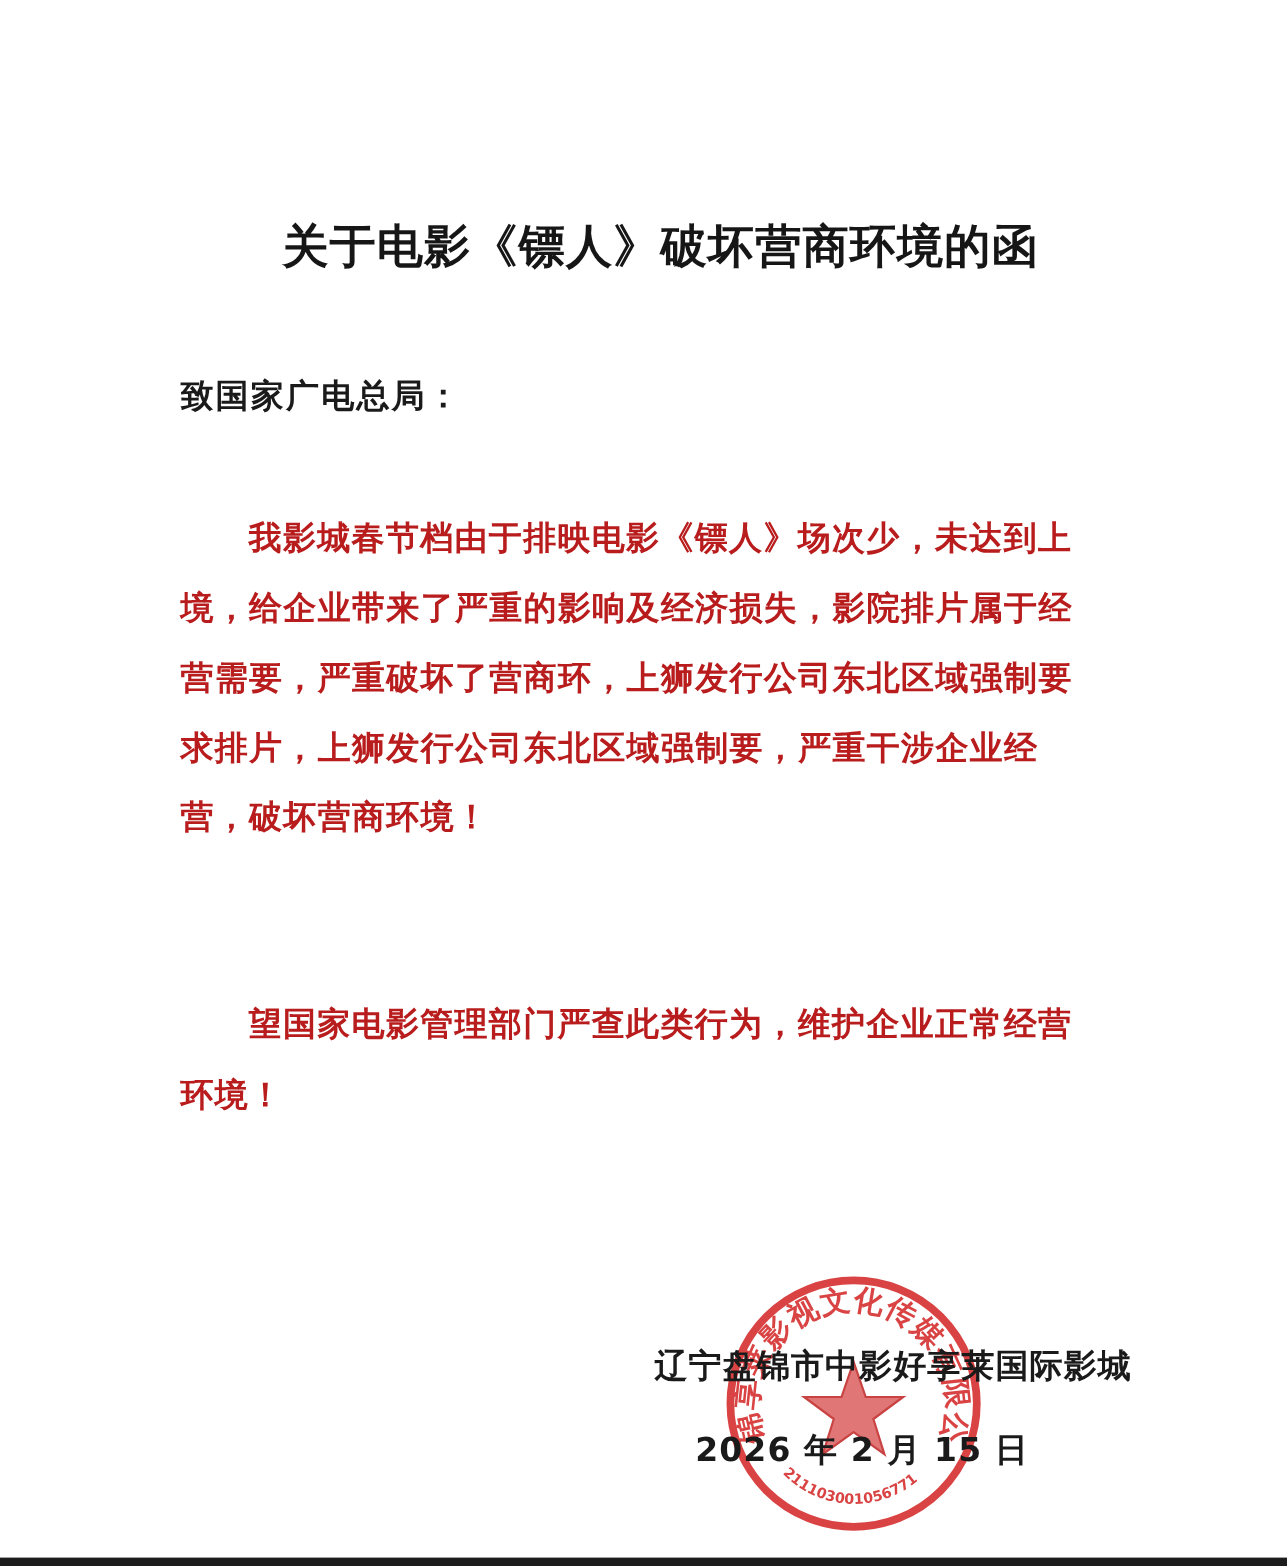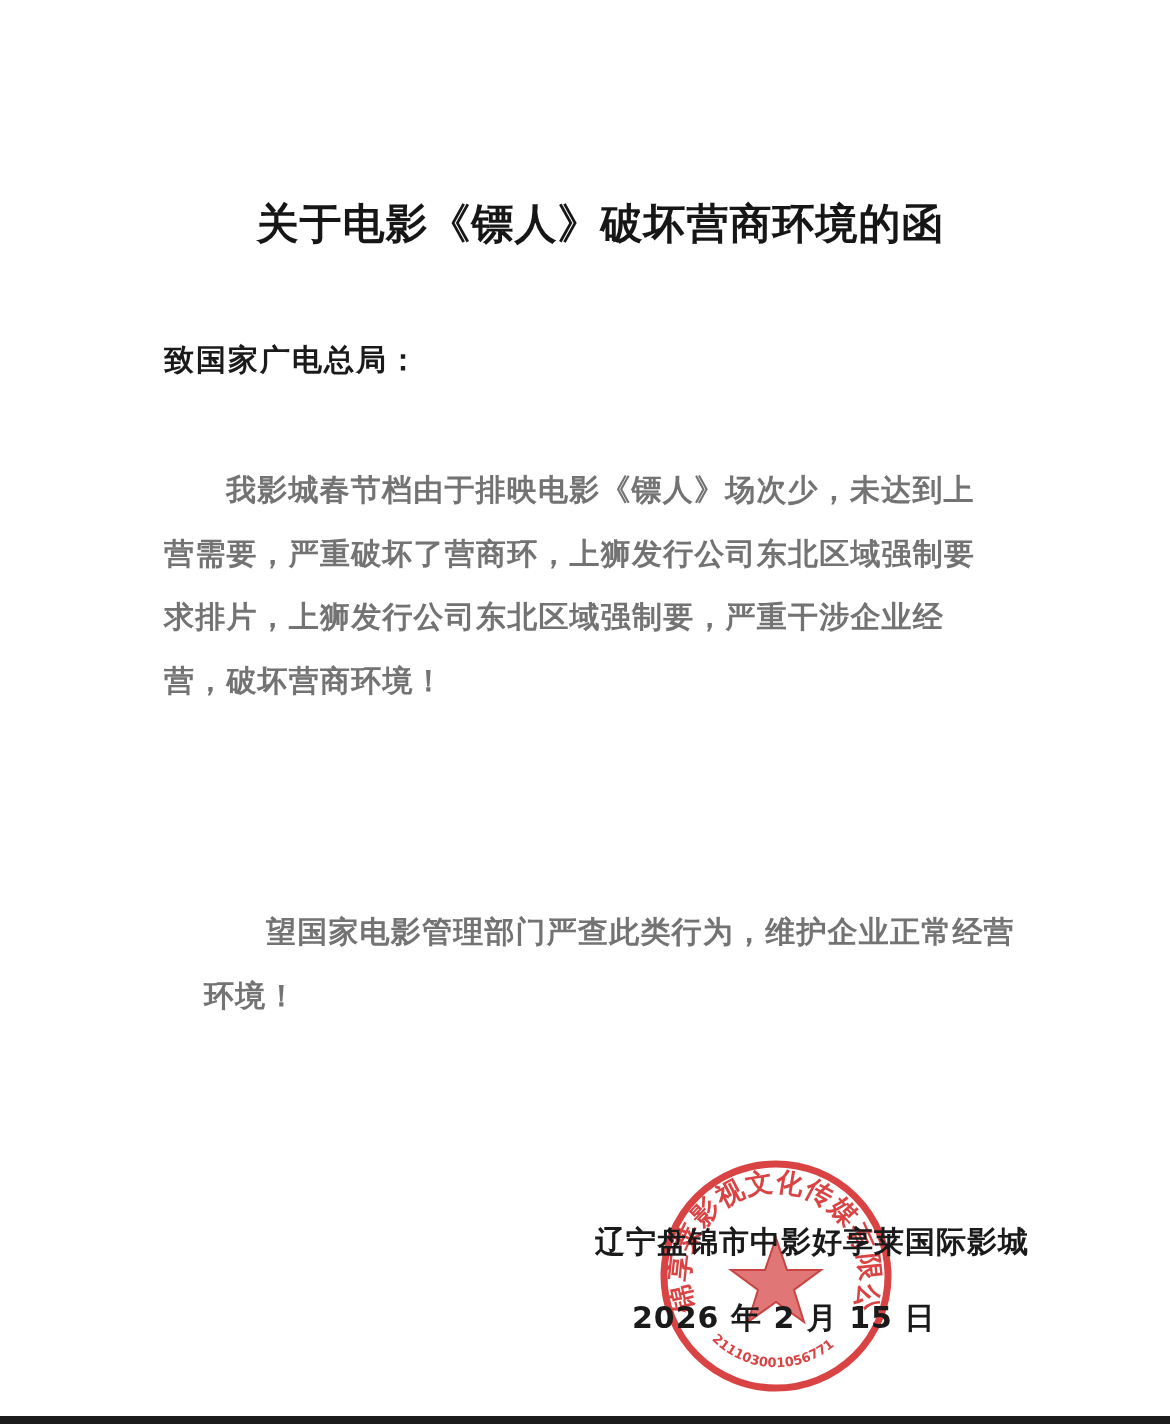--- a/index.html
+++ b/index.html
@@ -10,24 +10,24 @@
   .page { position:absolute; left:0; top:0; width:1170px; height:1416px; background:#fff;padding-left:31px; }
   .title {
     position:absolute; left:0; right:0; top:196px; text-align:center;
     font-size:42px; font-weight:bold; letter-spacing:1px; color:#161616;
   }
   .salutation {
     position:absolute; left:164px; top:340px; font-size:30px; font-weight:bold; letter-spacing:2px;
   }
   .body-text {
     position:absolute; left:164px; width:845px; font-size:30px; font-weight:bold;
-    line-height:63.5px; letter-spacing:1.2px; text-align:justify; color:#737373;
+    line-height:63.5px; letter-spacing:1.2px; text-align:justify; color:#b91c1c;
   }
   .p1 { top:458px; }
-  .p2 { top:900px;margin-left:40px; }
+  .p2 { top:900px; }
   .line { display:block; white-space:nowrap; }
   .indent { padding-left:62px; }
   .signature {
     position:absolute; right:172px; top:1222px; font-size:30px; font-weight:bold; letter-spacing:1px;
     z-index:3;
   }
   .date {
     position:absolute; left:632px; top:1298px; font-size:30px; font-weight:bold; z-index:3; letter-spacing:1px;
   }
   .date .num { font-weight:bold; }
@@ -39,20 +39,21 @@
 </head>
 <body>
 
 <div class="page">
   <div class="title">关于电影《镖人》破坏营商环境的函</div>
 
   <div class="salutation">致国家广电总局：</div>
 
   <div class="body-text p1">
     <span class="line indent">我影城春节档由于排映电影《镖人》场次少，未达到上</span>
+    <span class="line">境，给企业带来了严重的影响及经济损失，影院排片属于经</span>
     <span class="line">营需要，严重破坏了营商环，上狮发行公司东北区域强制要</span>
     <span class="line">求排片，上狮发行公司东北区域强制要，严重干涉企业经</span>
     <span class="line">营，破坏营商环境！</span>
   </div>
 
   <div class="body-text p2">
     <span class="line indent">望国家电影管理部门严查此类行为，维护企业正常经营</span>
     <span class="line">环境！</span>
   </div>
 

